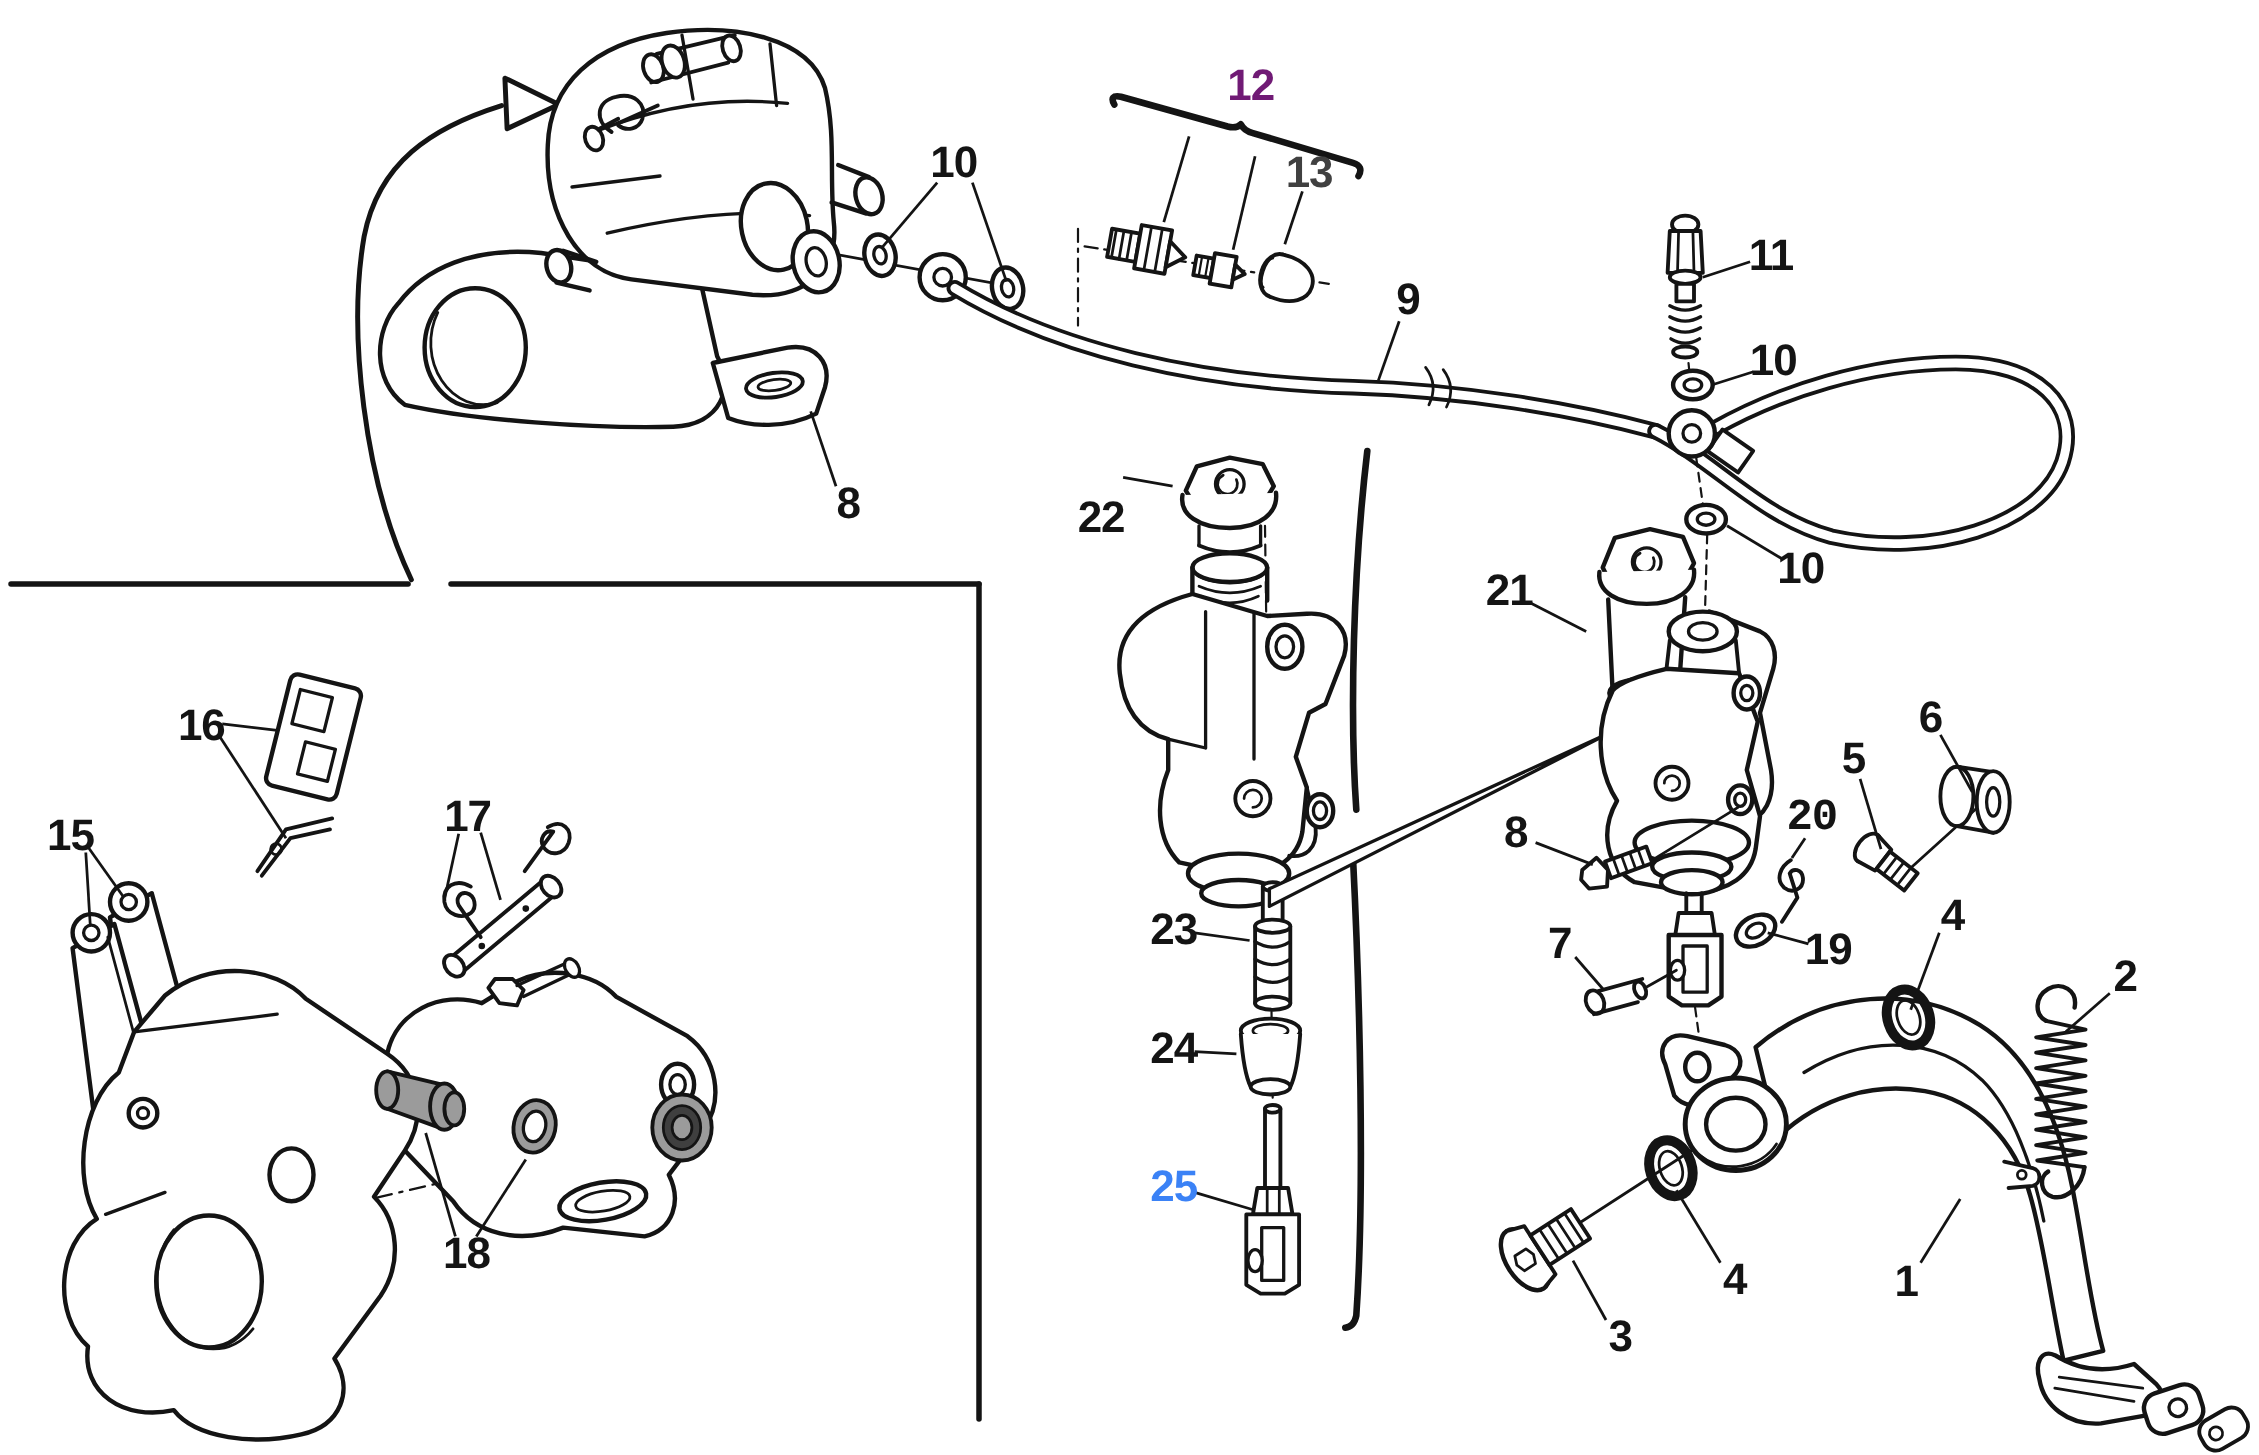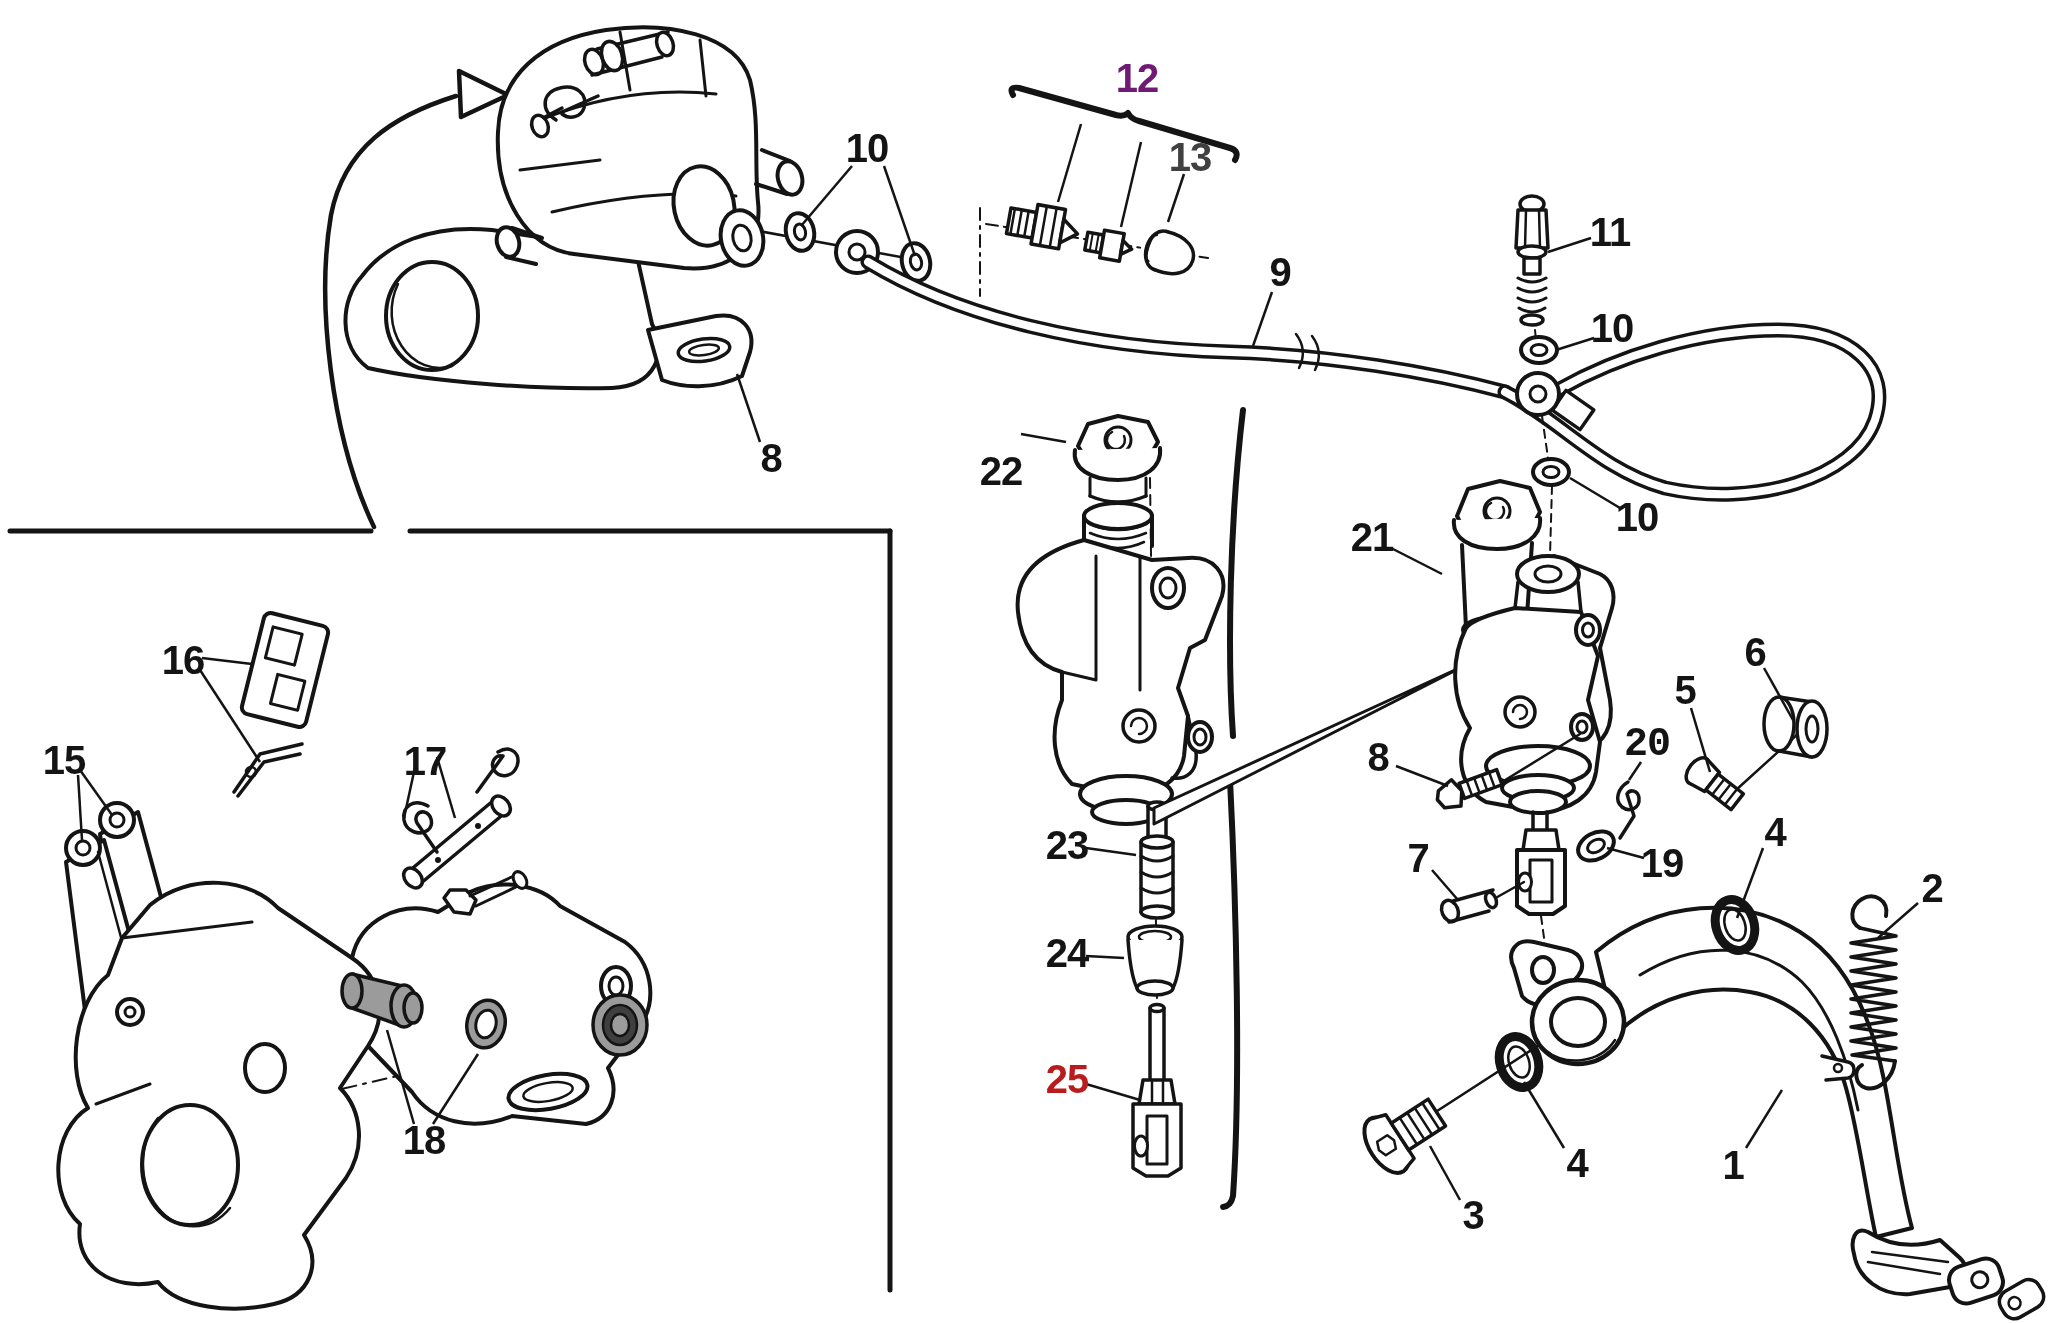--- a/index.html
+++ b/index.html
@@ -430,24 +430,24 @@
       <div class="callout" style="left: 1280px; top: 272px; color: rgb(20, 20, 20);">9</div>
       <div class="callout" style="left: 867px; top: 148px; color: rgb(20, 20, 20);">10</div>
       <div class="callout" style="left: 1612px; top: 328px; color: rgb(20, 20, 20);">10</div>
       <div class="callout" style="left: 1637px; top: 517px; color: rgb(20, 20, 20);">10</div>
       <div class="callout" style="left: 1610px; top: 232px; color: rgb(20, 20, 20);">11</div>
       <div class="callout" style="left: 1137px; top: 78px; color: #701a75;">12</div>
       <div class="callout" style="left: 1190px; top: 157px; color: #404040;">13</div>
       <div class="callout" style="left: 771px; top: 458px; color: rgb(20, 20, 20);">8</div>
       <div class="callout" style="left: 64px; top: 760px; color: rgb(20, 20, 20);">15</div>
       <div class="callout" style="left: 183px; top: 660px; color: rgb(20, 20, 20);">16</div>
-      <div class="callout" style="left: 425px; top: 742px; color: rgb(20, 20, 20); margin-top: 19px;">17</div>
+      <div class="callout" style="left: 425px; top: 742px; color: rgb(20, 20, 20);">17</div>
       <div class="callout" style="left: 424px; top: 1140px; color: rgb(20, 20, 20);">18</div>
       <div class="callout" style="left: 1662px; top: 863px; color: rgb(20, 20, 20);">19</div>
       <div class="callout" style="left: 1647px; top: 745px; color: rgb(20, 20, 20); font-family: Liberation Mono, monospace;">20</div>
       <div class="callout" style="left: 1372px; top: 537px; color: rgb(20, 20, 20);">21</div>
       <div class="callout" style="left: 1001px; top: 431px; color: rgb(20, 20, 20); margin-top: 40px;">22</div>
       <div class="callout" style="left: 1067px; top: 845px; color: rgb(20, 20, 20);">23</div>
       <div class="callout" style="left: 1067px; top: 953px; color: rgb(20, 20, 20);">24</div>
-      <div class="callout" style="left: 1067px; top: 1079px; color: #b91c1c;">25</div>
+      <div class="callout" style="left: 1067px; top: 1079px; color: #3b82f6;">25</div>
     </div>
 
 </div>
 
 </body></html>

